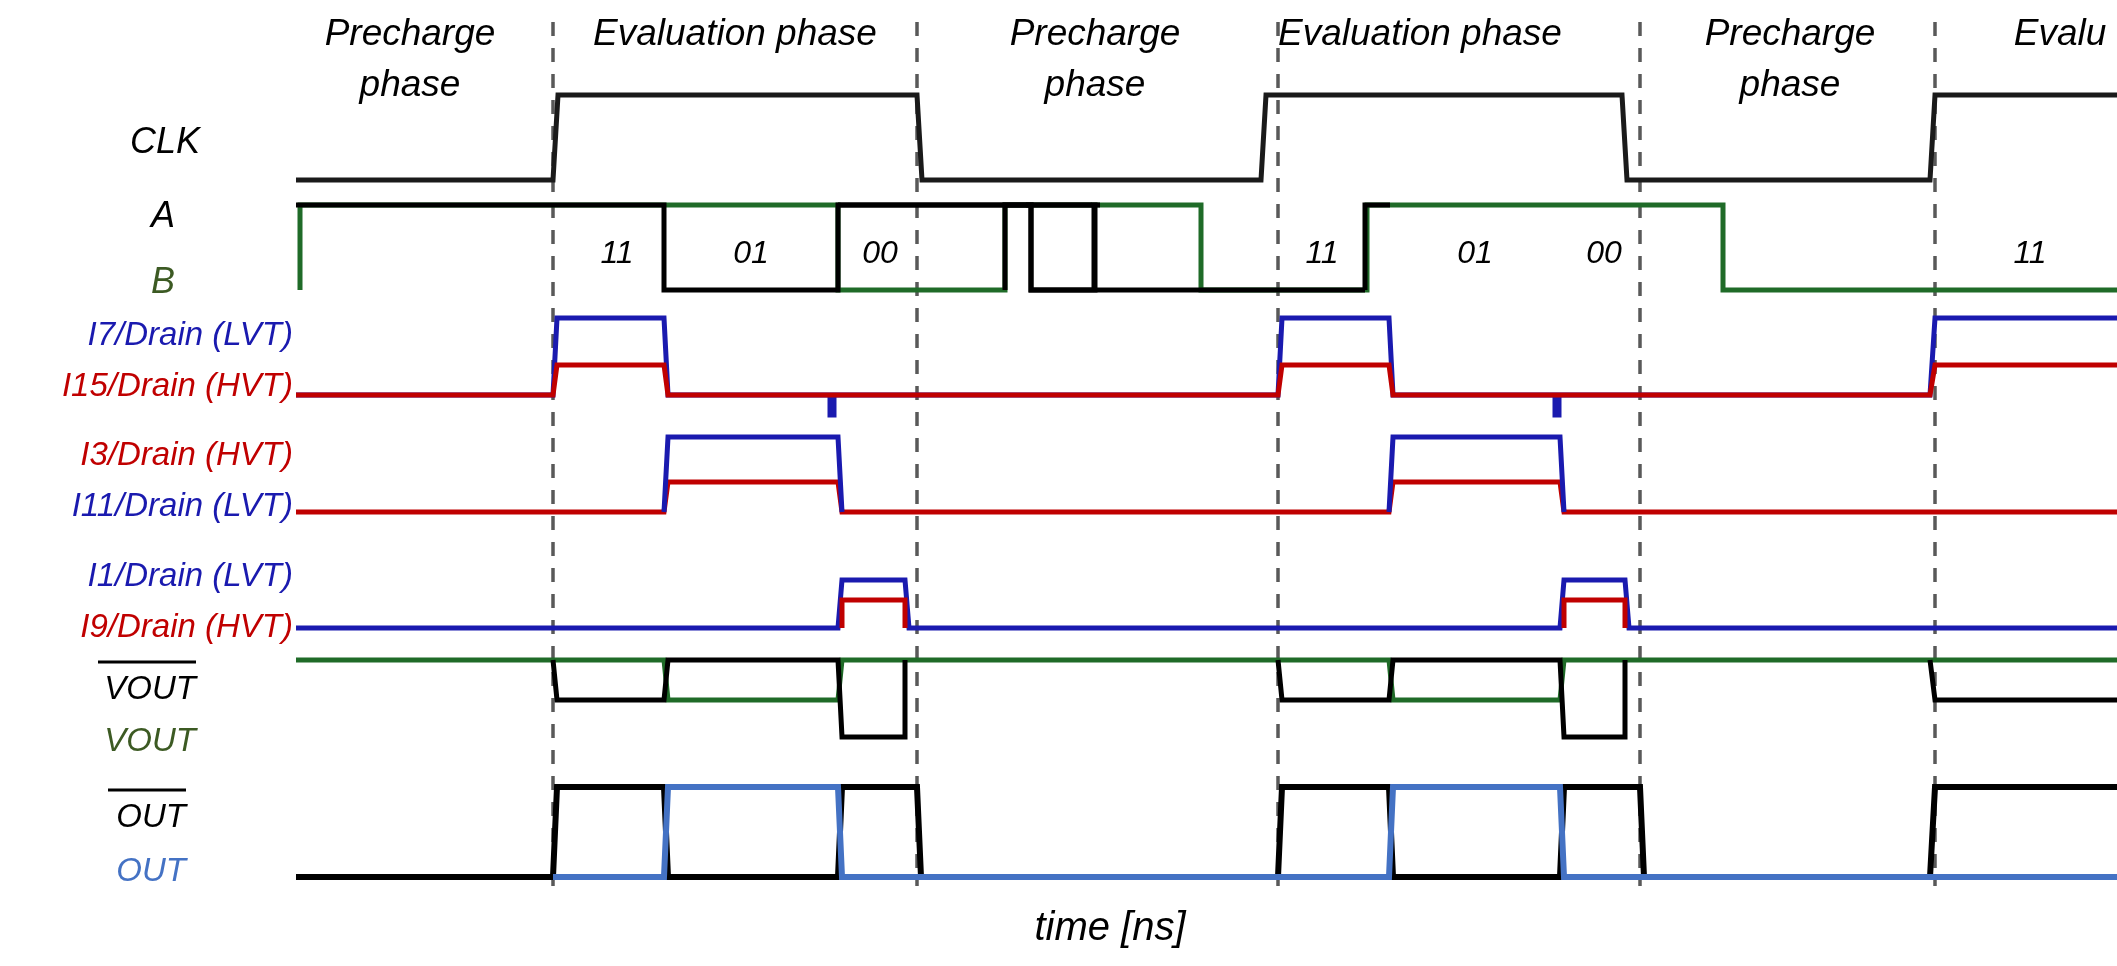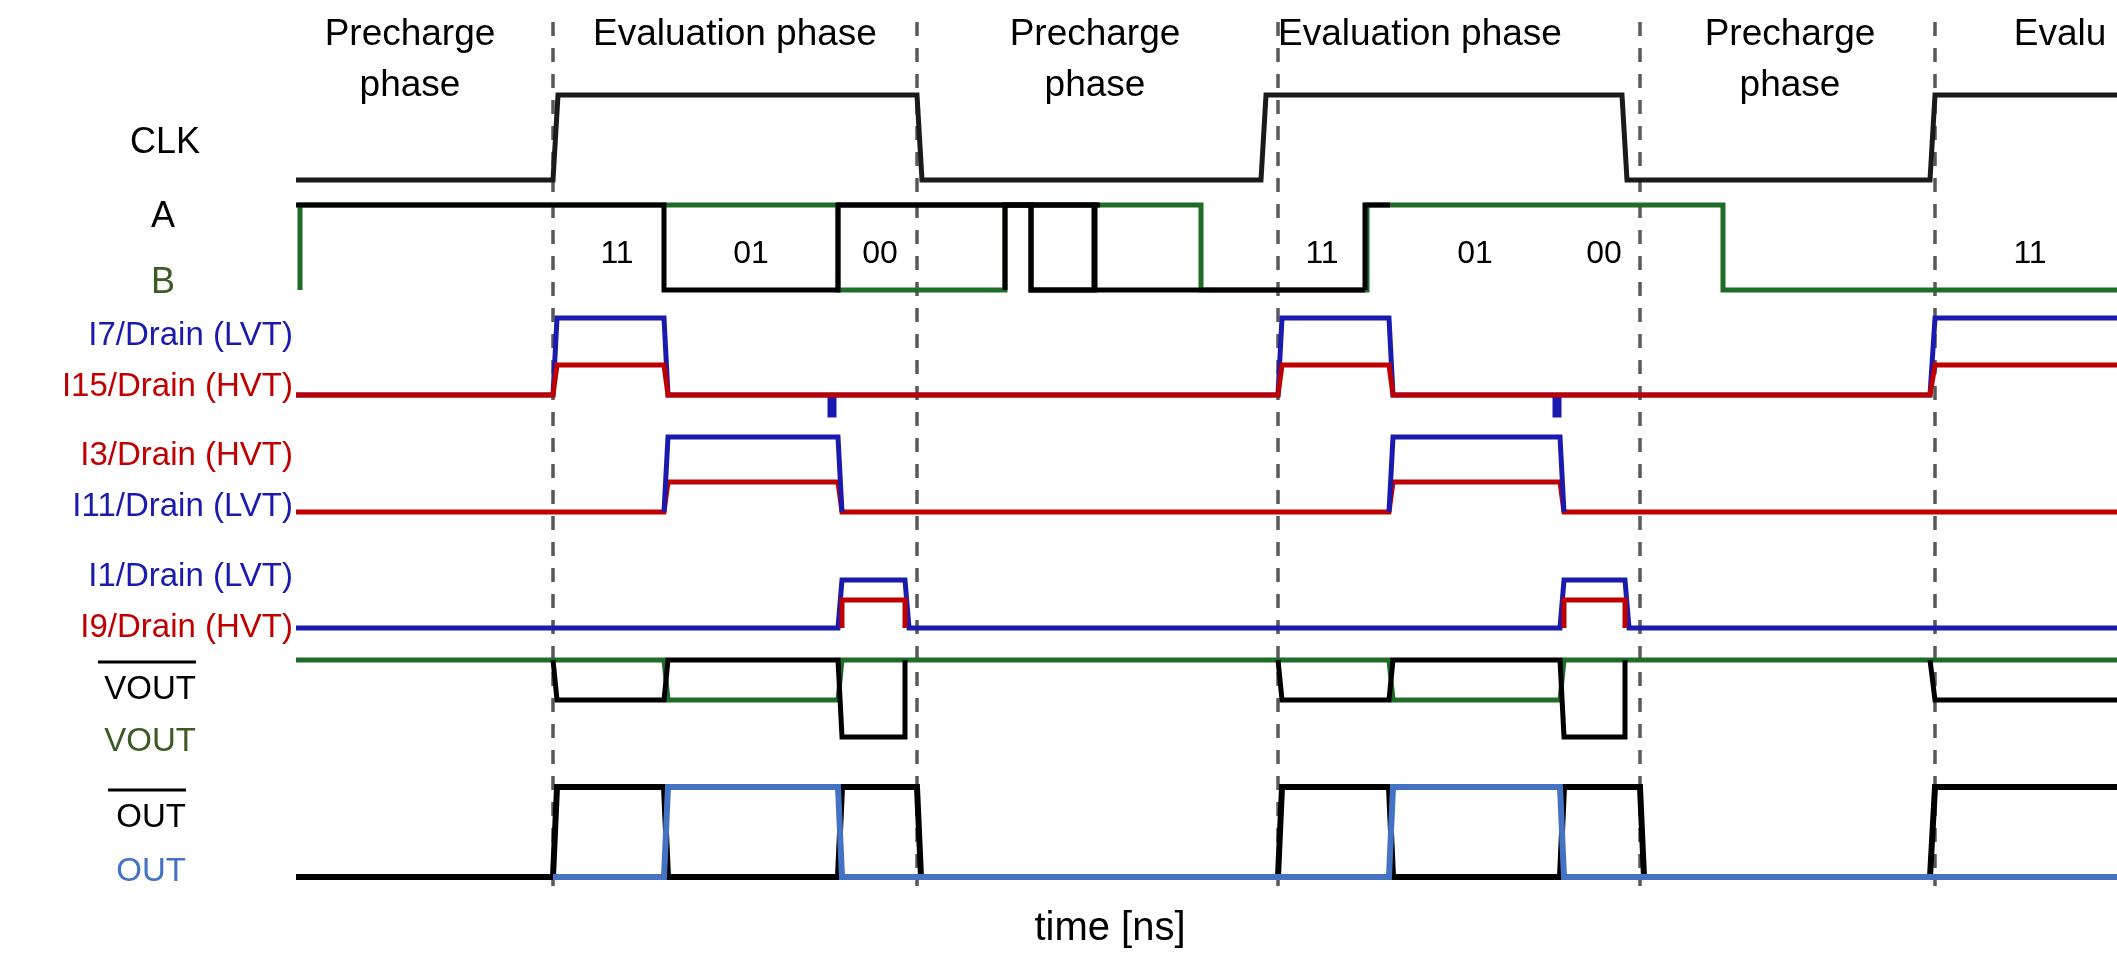--- a/index.html
+++ b/index.html
@@ -12,20 +12,21 @@
     width: 2117px;
     height: 966px;
     font-family: "Liberation Sans", sans-serif;
     overflow: hidden;
   }
   #diagram-root {
     position: relative;
     width: 2117px;
     height: 966px;
     background: #ffffff;
+    font-style: italic;
   }
   svg.timing-svg {
     position: absolute;
     left: 0;
     top: 0;
     width: 2117px;
     height: 966px;
     display: block;
   }
   .phase-label {

